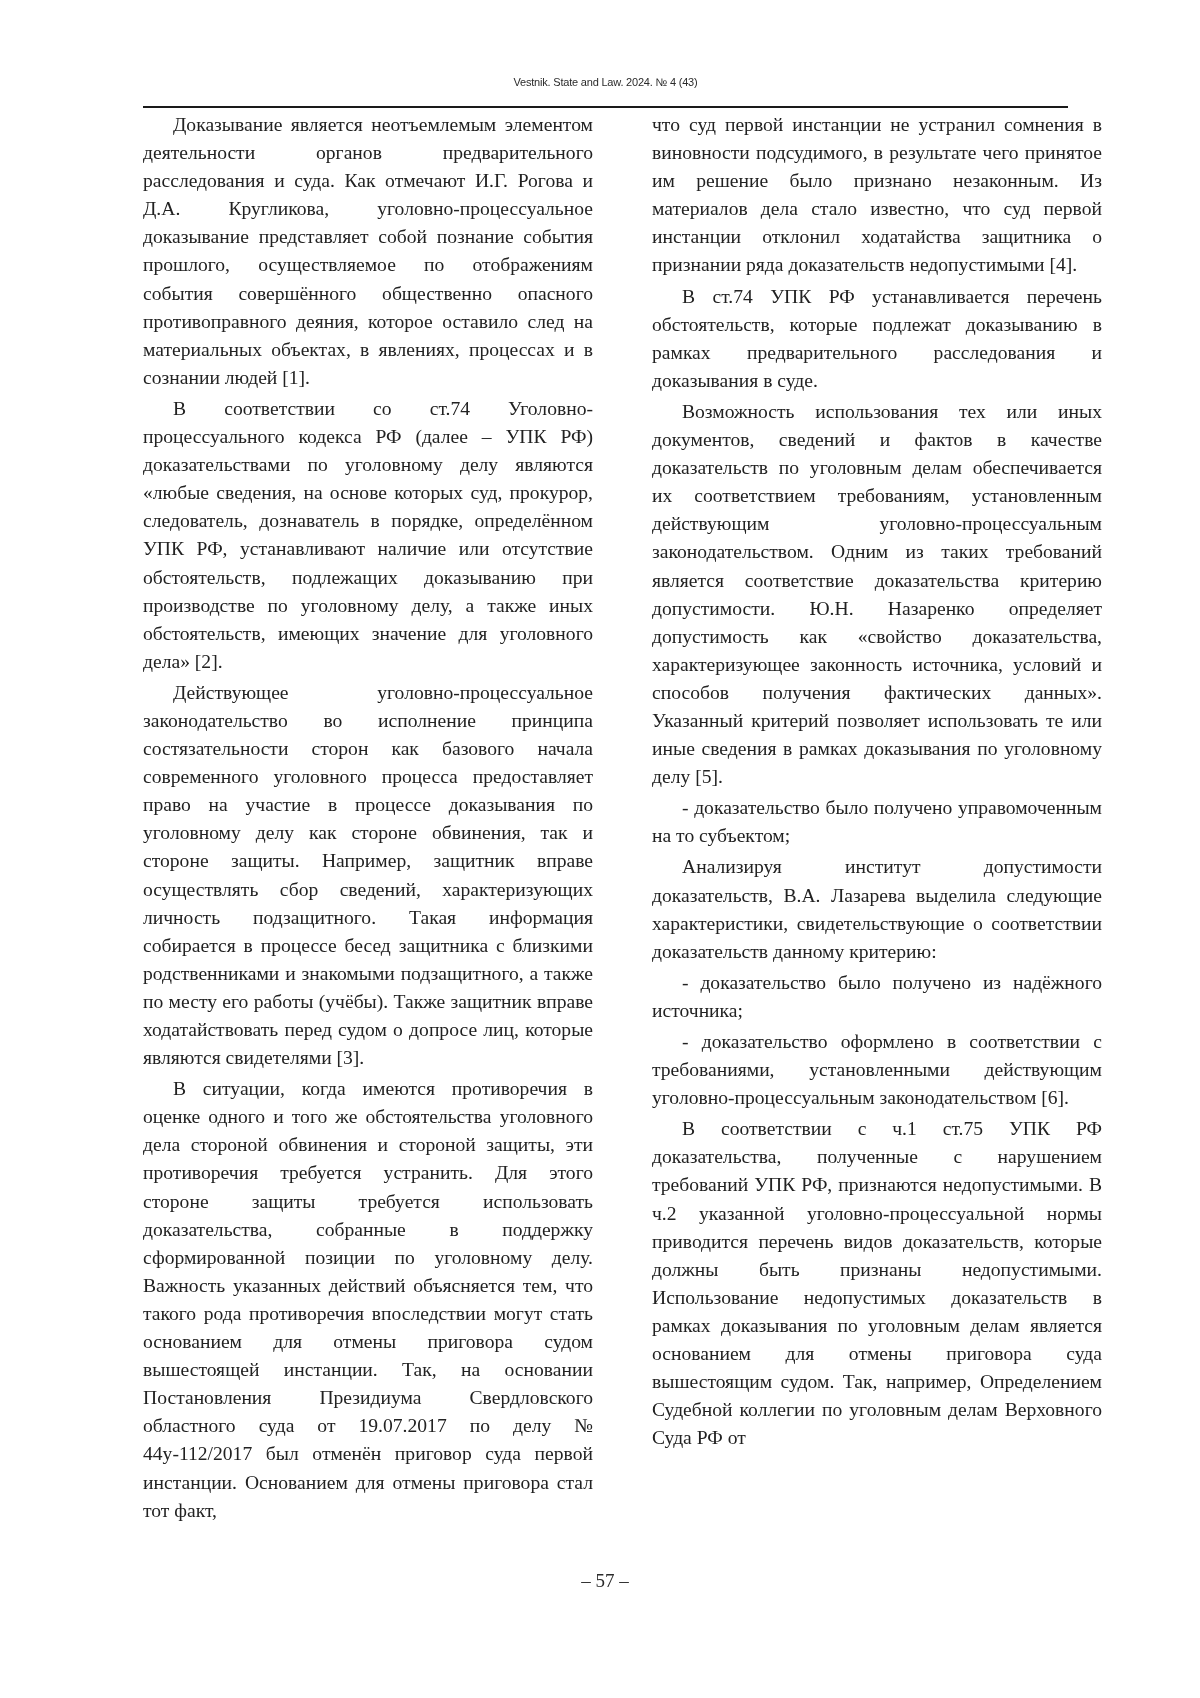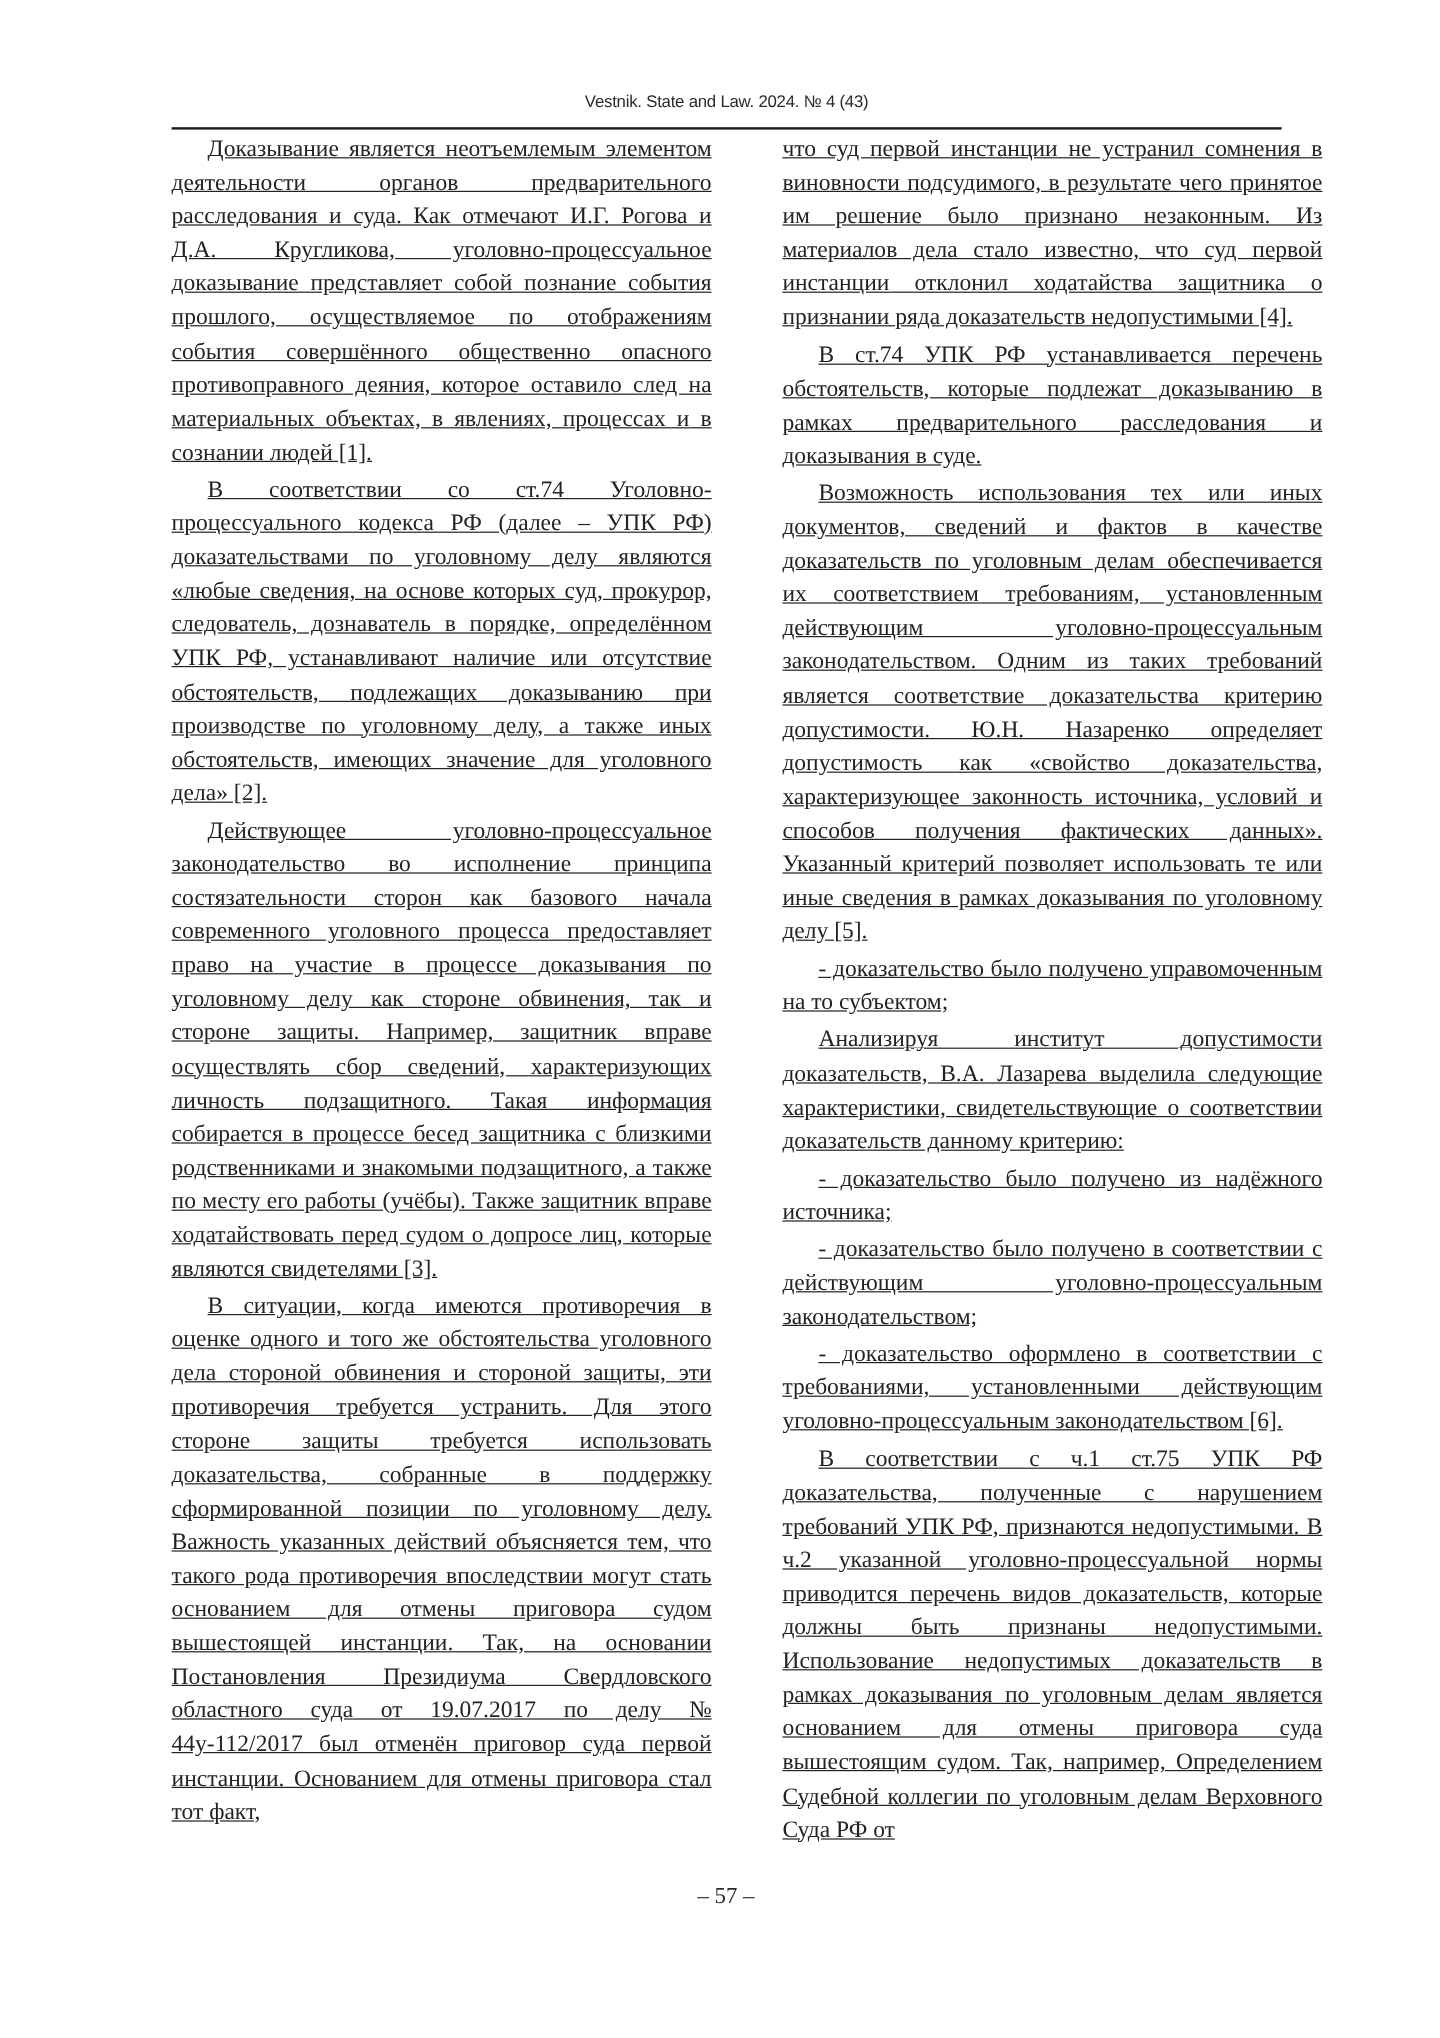--- a/index.html
+++ b/index.html
@@ -2,33 +2,32 @@
 <html><head>
 <meta charset="utf-8">
 <style>
   html, body { margin: 0; padding: 0; background: #ffffff; }
   body { width: 1200px; height: 1698px; position: relative; overflow: hidden; }
   .page { position: absolute; left: 0; top: 0; width: 1200px; height: 1698px; background: #fff; }
   .running-header {
     position: absolute; left: 143px; top: 76px; width: 925px;
     text-align: center;
     font-family: "Liberation Sans", sans-serif;
-    font-size: 14px; color: #2a2a2a; letter-spacing: -0.2px;
+    font-size: 11px; color: #2a2a2a; letter-spacing: -0.2px;
   }
   .header-rule {
     position: absolute; left: 143px; top: 106px; width: 925px; height: 2px;
     background: #1a1a1a;
   }
   .column {
     position: absolute; top: 111px; width: 450px;
     font-family: "Liberation Serif", serif;
     font-size: 19.6px; line-height: 28.1px; color: #222;
     text-align: justify;
     hyphens: manual;
-    text-decoration: underline;
   }
   .col-left { left: 143px; }
   .col-right { left: 620px; width: 450px; margin-left: 32px; }
   .column p { margin: 0 0 3px 0; text-indent: 30px; }
   .page-number {
     position: absolute; left: 0; top: 1570px; width: 1210px; text-align: center;
     font-family: "Liberation Serif", serif; font-size: 19px; color: #2a2a2a;
   }
 </style>
 </head>
@@ -45,19 +44,18 @@
     <p>В ситуации, когда имеются противоречия в оценке одного и того же обстоятельства уголовного дела стороной обвинения и стороной защиты, эти противоречия требуется устранить. Для этого стороне защиты требуется использовать доказательства, собранные в поддержку сформированной позиции по уголовному делу. Важность указанных действий объясняется тем, что такого рода противоречия впоследствии могут стать основанием для отмены приговора судом вышестоящей инстанции. Так, на основании Постановления Президиума Свердловского областного суда от 19.07.2017 по делу № 44у-112/2017 был отменён приговор суда первой инстанции. Основанием для отмены приговора стал тот факт,</p>
   </div>
 
   <div class="column col-right">
     <p style="text-indent:0">что суд первой инстанции не устранил сомнения в виновности подсудимого, в результате чего принятое им решение было признано незаконным. Из материалов дела стало известно, что суд первой инстанции отклонил ходатайства защитника о признании ряда доказательств недопустимыми [4].</p>
     <p>В ст.74 УПК РФ устанавливается перечень обстоятельств, которые подлежат доказыванию в рамках предварительного расследования и доказывания в суде.</p>
     <p>Возможность использования тех или иных документов, сведений и фактов в качестве доказательств по уголовным делам обеспечивается их соответствием требованиям, установленным действующим уголовно-процессуальным законодательством. Одним из таких требований является соответствие доказательства критерию допустимости. Ю.Н. Назаренко определяет допустимость как «свойство доказательства, характеризующее законность источника, условий и способов получения фактических данных». Указанный критерий позволяет использовать те или иные сведения в рамках доказывания по уголовному делу [5].</p>
     <p>- доказательство было получено управомоченным на то субъектом;</p>
     <p>Анализируя институт допустимости доказательств, В.А. Лазарева выделила следующие характеристики, свидетельствующие о соответствии доказательств данному критерию:</p>
     <p>- доказательство было получено из надёжного источника;</p>
-    <p>- доказательство было получено в соответствии с действующим уголовно-процессуальным законодательством;</p>
     <p>- доказательство оформлено в соответствии с требованиями, установленными действующим уголовно-процессуальным законодательством [6].</p>
     <p>В соответствии с ч.1 ст.75 УПК РФ доказательства, полученные с нарушением требований УПК РФ, признаются недопустимыми. В ч.2 указанной уголовно-процессуальной нормы приводится перечень видов доказательств, которые должны быть признаны недопустимыми. Использование недопустимых доказательств в рамках доказывания по уголовным делам является основанием для отмены приговора суда вышестоящим судом. Так, например, Определением Судебной коллегии по уголовным делам Верховного Суда РФ от</p>
   </div>
 
   <div class="page-number">– 57 –</div>
 </div>
 
 </body></html>

